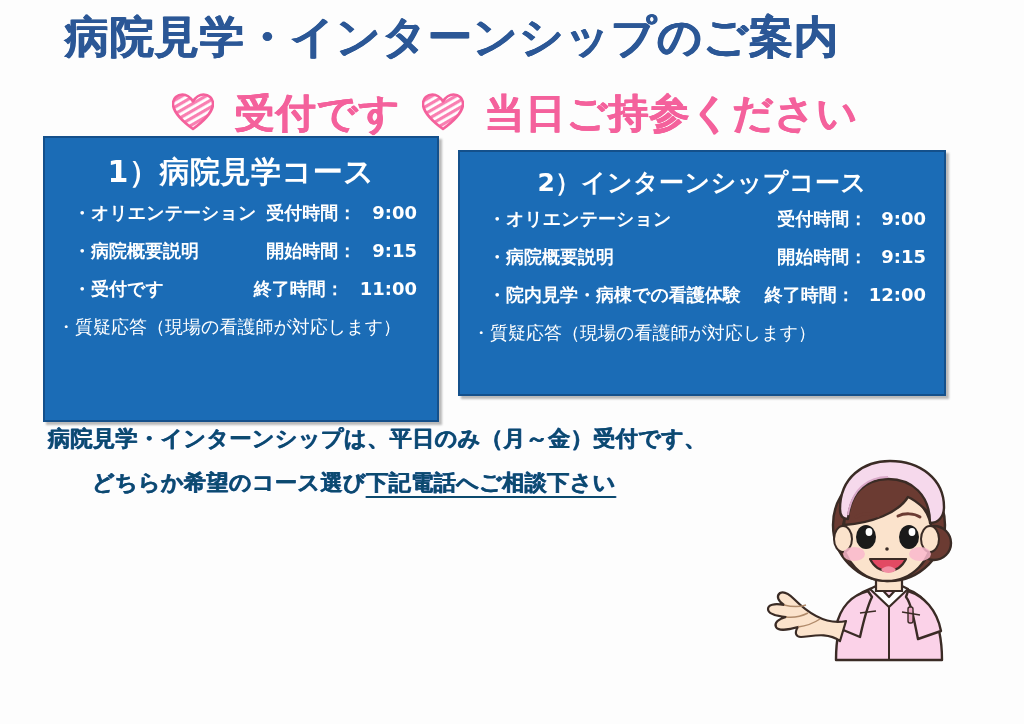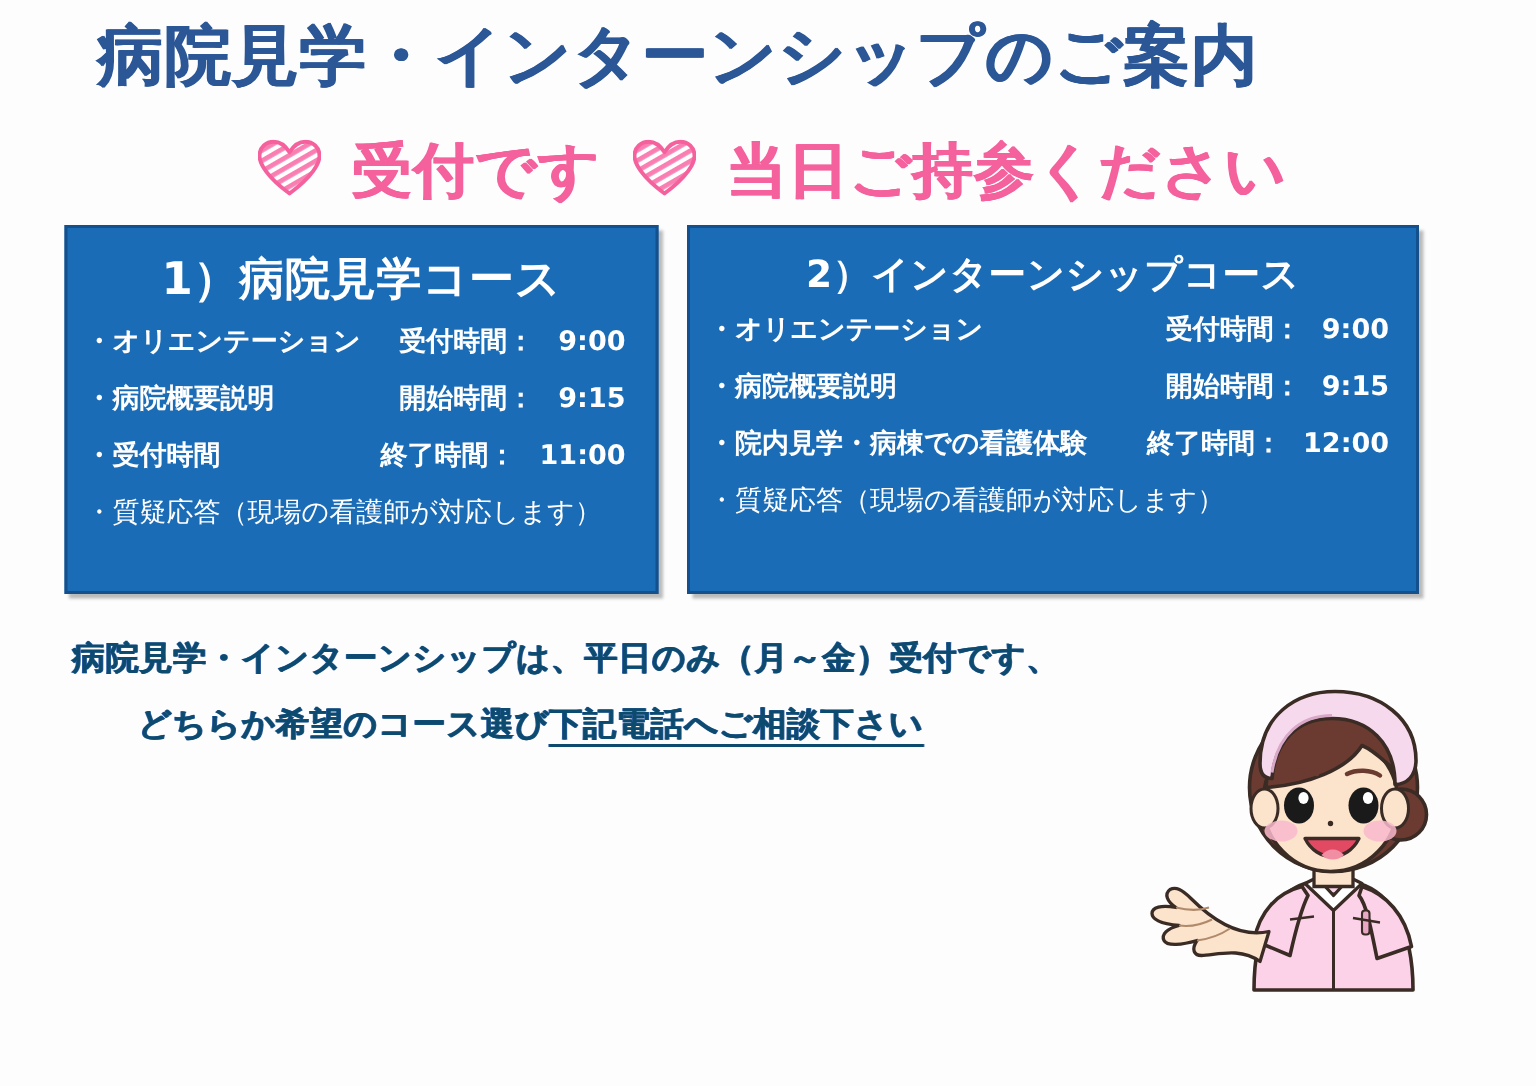--- a/index.html
+++ b/index.html
@@ -58,21 +58,21 @@
 
   
   .box {
     position: absolute;
     background: #1b6cb6;
     border: 2px solid #14508b;
     box-sizing: border-box;
     color: #ffffff;
     box-shadow: 3px 3px 2px rgba(60,60,60,0.35);
   }
-  #box1 { left: 43px;  top: 150px; width: 396px; height: 246px; }
+  #box1 { left: 43px;  top: 136px; width: 396px; height: 286px; }
   #box2 { left: 458px; top: 150px; width: 488px; height: 246px; }
 
   .box-heading {
     text-align: center;
     font-size: 30px;
     font-weight: bold;
     margin-top: 14px;
     margin-bottom: 8px;
     white-space: nowrap;
     letter-spacing: 0.5px;
@@ -80,21 +80,21 @@
   #box2 .box-heading { font-size: 25px; }
 
   .box-rows {
     padding: 0 12px;
   }
   .box-row {
     display: flex;
     align-items: baseline;
     font-size: 18px;
     font-weight: bold;
-    margin: 0 0 14px 0;
+    margin: 0 0 14px 16px;
     white-space: nowrap;
     text-align: right;
   }
   .row-left  { flex: 0 0 auto; }
   .row-spacer{ flex: 1 1 auto; }
   .row-right { flex: 0 0 auto; }
   #box1 .row-right { padding-right: 8px; }
   #box2 .row-right { padding-right: 6px; }
   .box-note {
     font-size: 18px;
@@ -187,21 +187,21 @@
         <span class="row-right">受付時間：</span>
         <span class="row-right" style="padding-left:8px">9:00</span>
       </div>
       <div class="box-row">
         <span class="row-left">・病院概要説明</span>
         <span class="row-spacer"></span>
         <span class="row-right">開始時間：</span>
         <span class="row-right" style="padding-left:8px">9:15</span>
       </div>
       <div class="box-row">
-        <span class="row-left">・受付時間</span>
+        <span class="row-left">・受付です</span>
         <span class="row-spacer"></span>
         <span class="row-right">終了時間：</span>
         <span class="row-right" style="padding-left:8px">11:00</span>
       </div>
       <div class="box-note">・質疑応答（現場の看護師が対応します）</div>
     </div>
   </div>
 
   <div class="box" id="box2">
     <div class="box-heading">2）インターンシップコース</div>

